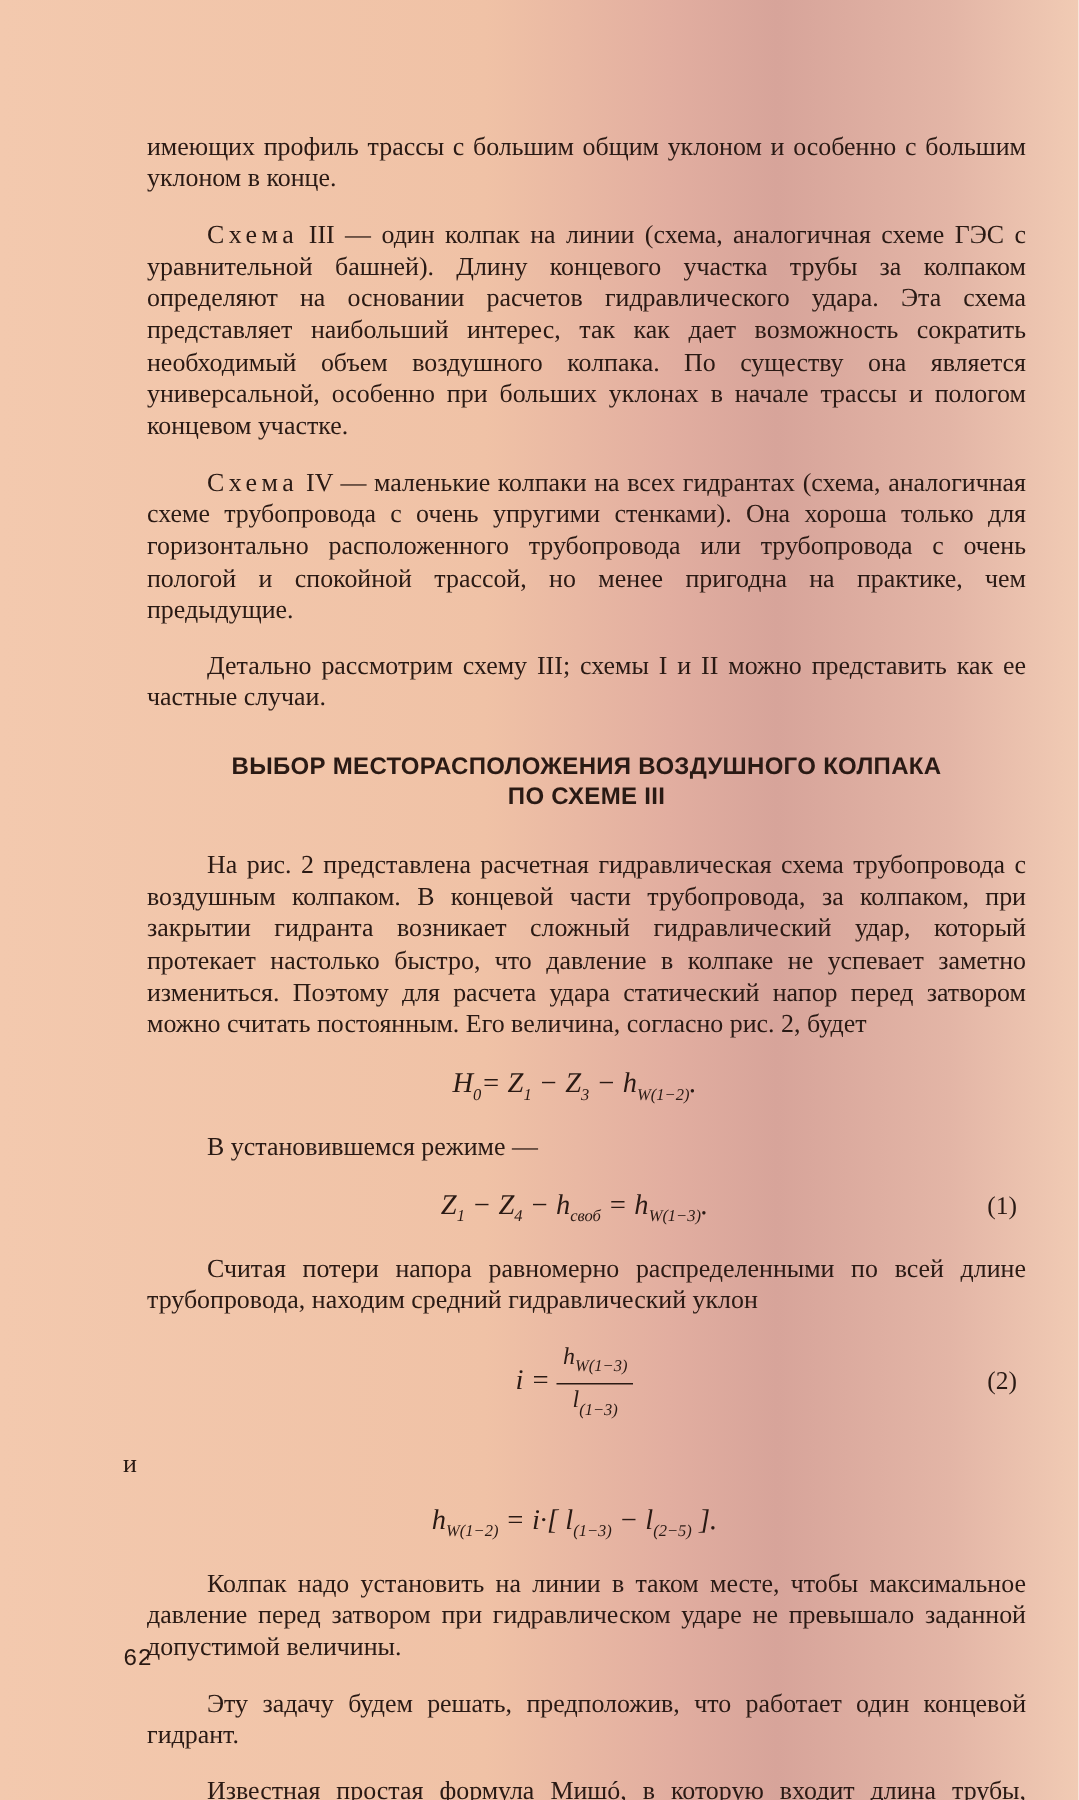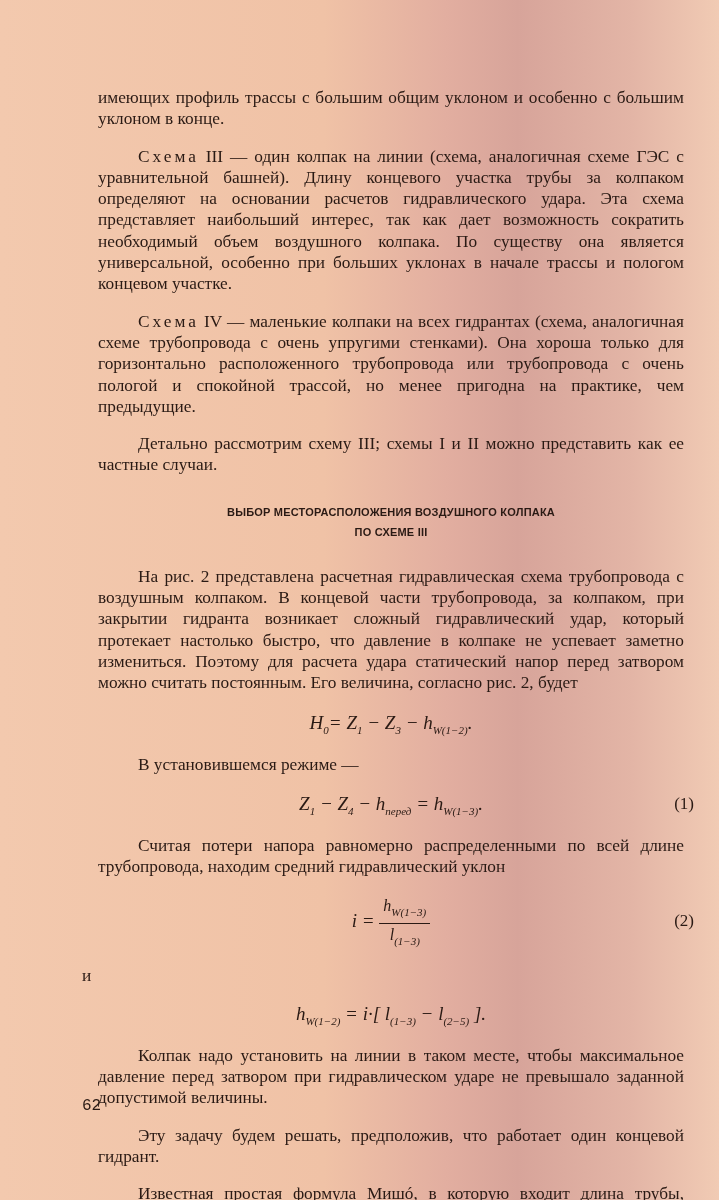--- a/index.html
+++ b/index.html
@@ -13,26 +13,26 @@
   .page {
     position: absolute; left: 82px; top: 71px; width: 618px;
     font-size: 17.3px; line-height: 21.3px;
     text-align: justify;
   }
   .p { margin: 16px; text-indent: 40px; }
   .p.noindent { text-indent: 0; }
   .sp { letter-spacing: 3px; }
   .heading {
     text-align: center; font-family: "Liberation Sans", "DejaVu Sans", sans-serif;
-    font-weight: bold; font-size: 11px; line-height: 20px; margin: 26px 0 24px 0;
+    font-weight: bold; font-size: 16px; line-height: 20px; margin: 26px 0 24px 0;
     letter-spacing: 0.2px;
   }
   .formula {
     position: relative; text-align: center; font-style: italic; font-size: 19px;
-    margin: 14px 0 18px 0; height: 26px; line-height: 26px;
+    margin: 14px 16px 18px 0; height: 26px; line-height: 26px;
   }
   .formula .num { position: absolute; right: 6px; top: 0; font-style: normal; font-size: 17px; }
   .formula sub { font-size: 11px; vertical-align: -5px; }
   .frac { display: inline-block; vertical-align: middle; text-align: center; font-size: 16px; }
   .frac .top { display: block; border-bottom: 1px solid #2a1a14; padding: 0 4px; line-height: 22px; }
   .frac .bot { display: block; line-height: 22px; }
   .formula.tall { height: 56px; line-height: 56px; }
   .andword { margin: -2px 0 0 0; text-indent: 0; }
   .pageno { position: absolute; left: 82px; top: 1097px; font-size: 16px; font-family: Liberation Mono, monospace; }
 </style>
@@ -52,21 +52,21 @@
 
   <p class="p">На рис. 2 представлена расчетная гидравлическая схема трубопровода с воздушным колпаком. В концевой части трубопровода, за колпаком, при закрытии гидранта возникает сложный гидравлический удар, который протекает настолько быстро, что давление в колпаке не успевает заметно измениться. Поэтому для расчета удара статический напор перед затвором можно считать постоянным. Его величина, согласно рис. 2, будет</p>
 
   <div class="formula">
     <span>H</span><sub>0</sub><span>= Z</span><sub>1</sub><span> − Z</span><sub>3</sub><span> − h</span><sub>W(1−2)</sub><span>.</span>
   </div>
 
   <p class="p">В установившемся режиме —</p>
 
   <div class="formula">
-    <span>Z</span><sub>1</sub><span> − Z</span><sub>4</sub><span> − h</span><sub>перед</sub><span> = h</span><sub>W(1−3)</sub><span>.</span>
+    <span>Z</span><sub>1</sub><span> − Z</span><sub>4</sub><span> − h</span><sub>своб</sub><span> = h</span><sub>W(1−3)</sub><span>.</span>
     <span class="num">(1)</span>
   </div>
 
   <p class="p">Считая потери напора равномерно распределенными по всей длине трубопровода, находим средний гидравлический уклон</p>
 
   <div class="formula tall">
     <span>i =</span>
     <span class="frac">
       <span class="top"><span>h</span><sub>W(1−3)</sub></span>
       <span class="bot"><span>l</span><sub>(1−3)</sub></span>

